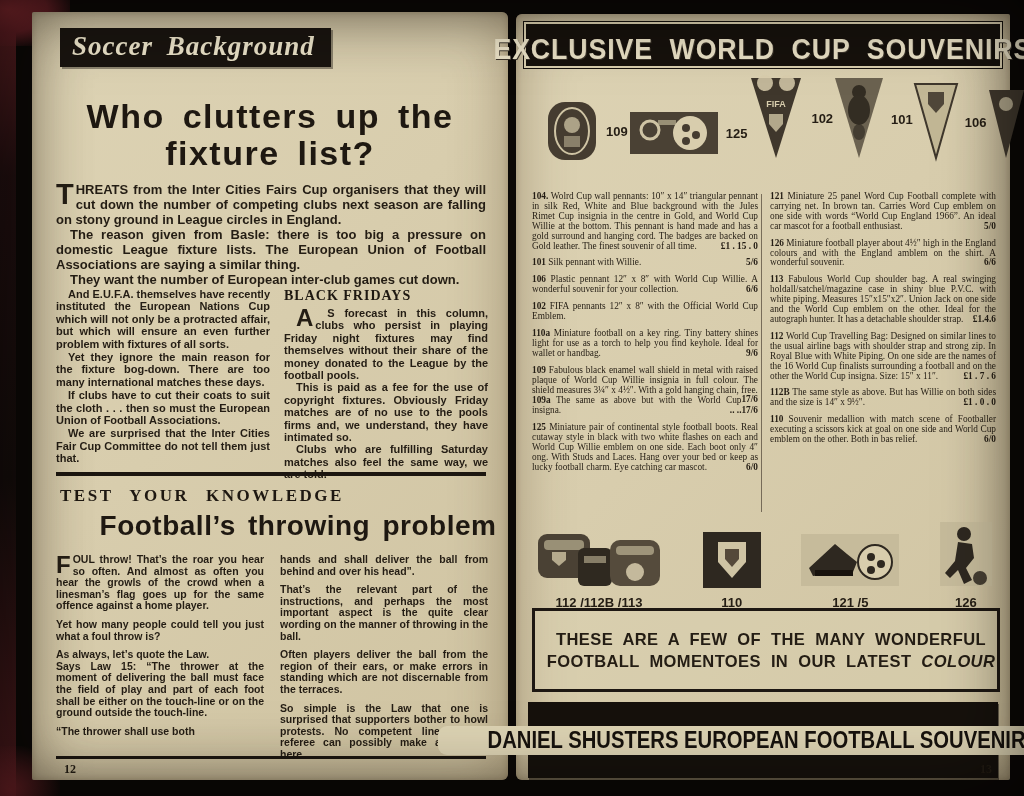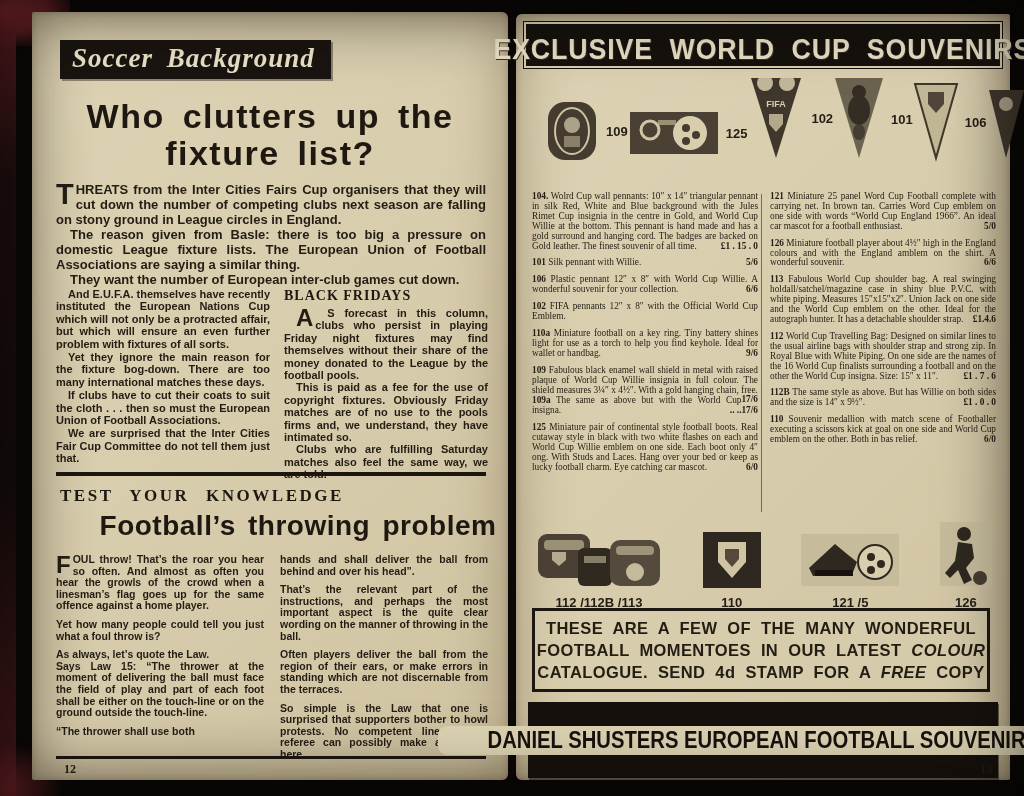--- a/index.html
+++ b/index.html
@@ -18,21 +18,21 @@
   .page{
     position:absolute;
     background:linear-gradient(135deg,#ddd3b4 0%,#d8cdad 45%,#cfc3a1 100%);
     box-shadow:inset 0 0 55px rgba(74,52,26,.38), inset 0 0 6px rgba(60,40,20,.25);
   }
   .page-left{left:32px;top:12px;width:476px;height:768px;border-radius:2px 6px 6px 2px;}
   .page-right{left:516px;top:14px;width:494px;height:766px;border-radius:6px 2px 2px 6px;}
 
   
   .soccer-banner{
-    position:absolute;left:28px;top:28px;padding:3px 16px 5px 12px;
+    position:absolute;left:28px;top:16px;padding:3px 16px 5px 12px;
     background:#19140f;color:#e9e1c7;
     font-family:"Liberation Serif",serif;font-style:italic;font-weight:700;
     font-size:27px;letter-spacing:1px;word-spacing:6px;
     box-shadow:2px 2px 0 rgba(25,20,15,.4);
   }
   .headline1{
     position:absolute;left:0;top:86px;width:100%;text-align:center;
     font-weight:700;font-size:34px;line-height:37px;color:#1e1811;
     letter-spacing:1.5px;word-spacing:7px;
   }
@@ -87,21 +87,21 @@
   .item .inum{font-weight:700;}
   .item .iprice{float:right;font-weight:700;}
   .figures-row{position:absolute;left:20px;top:508px;width:456px;display:flex;
     justify-content:space-between;align-items:flex-end;}
   .bottom-fig{display:flex;flex-direction:column;align-items:center;gap:5px;}
   .bottom-fig .plabel{font-weight:700;font-size:13px;color:#241d14;}
   .promo-box{
     position:absolute;left:16px;top:594px;width:452px;height:78px;
     border:3px solid #1d1712;display:flex;flex-direction:column;justify-content:center;
     gap:3px;text-align:center;font-weight:700;font-size:16.5px;color:#241d14;
-    letter-spacing:.4px;word-spacing:5px;background:rgba(222,212,180,.35);
+    letter-spacing:.4px;word-spacing:5px;background:rgba(222,212,180,.35);padding-left:10px;
   }
   .promo-box .it{font-style:italic;}
   .shusters{
     position:absolute;left:12px;top:688px;width:470px;height:76px;background:#16110c;
     display:flex;flex-direction:column;align-items:center;justify-content:center;gap:5px;
     box-shadow:1px 2px 0 rgba(20,14,8,.5);
   }
   .caps1{background:#ddd3b3;border-radius:9px;padding:1px 12px;white-space:nowrap;}
   .caps1 span{display:inline-block;font-weight:700;font-size:23px;color:#17120d;
     transform:scaleX(.88);letter-spacing:0;white-space:nowrap;}
@@ -307,21 +307,20 @@
         <path d="M18 20 l14 2 l2 14 l-8 10 l6 12 l-8 4 l-6 -14 l-8 8 l-5 -5 l10 -12 z" fill="#2e2820"></path>
         <circle cx="40" cy="56" r="7" fill="#2e2820" opacity="0.85"></circle>
       </svg>
       <div class="plabel">126</div>
     </div>
   </div>
 
   <div class="promo-box">
     <div>THESE ARE A FEW OF THE MANY WONDERFUL</div>
     <div><span>FOOTBALL MOMENTOES IN OUR LATEST </span><span class="it">COLOUR</span></div>
-    <div><span>CATALOGUE. SEND 4d STAMP FOR A </span><span class="it">FREE</span><span> COPY</span></div>
   </div>
 
   <div class="shusters">
     <div class="caps1"><span>DANIEL SHUSTERS EUROPEAN FOOTBALL SOUVENIRS</span></div>
   </div>
 
   <div class="pagenum-r">13</div>
 </div>
 
 <div class="vignette"></div>

